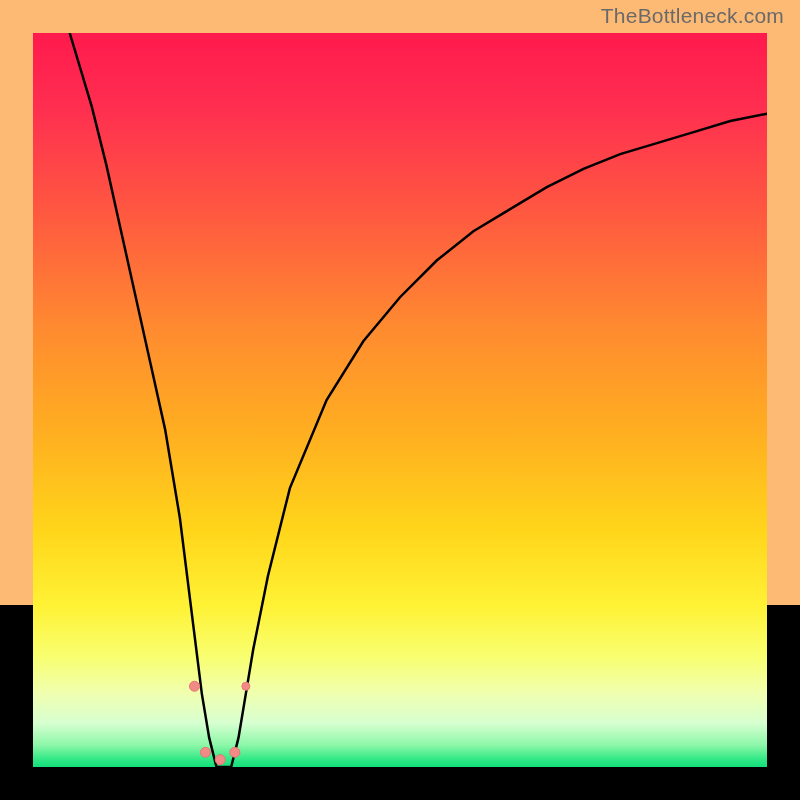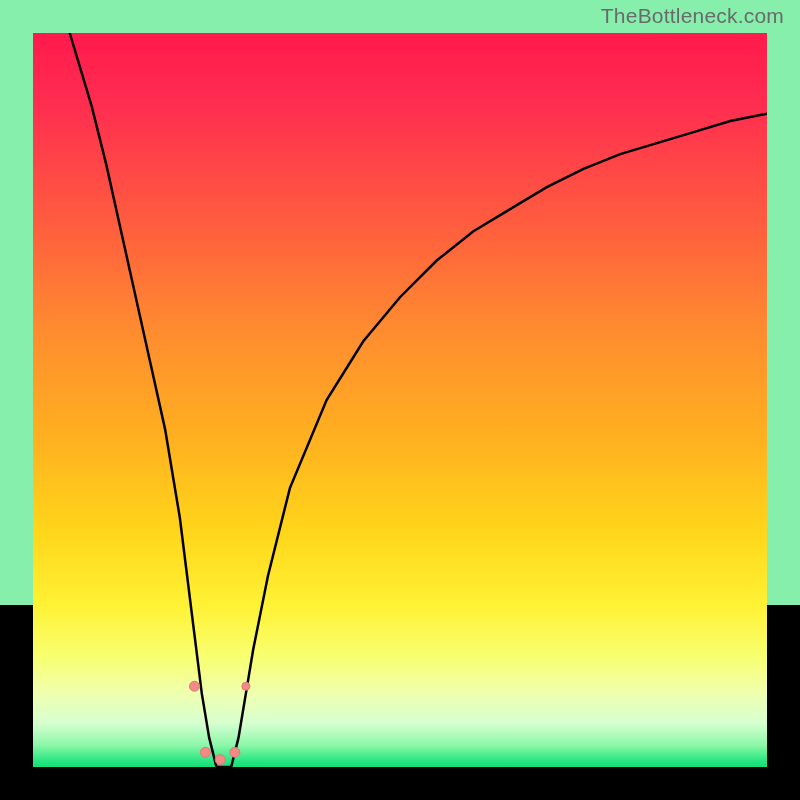--- a/index.html
+++ b/index.html
@@ -10,21 +10,21 @@
     overflow: hidden;
     background: #000;
     font-family: Arial, Helvetica, sans-serif;
   }
   .frame {
     position: absolute;
     left: 0;
     top: 0;
     width: 800px;
     height: 605px;
-    background: #86efac;
+    background: #fdba74;
   }
   .plot-area {
     position: absolute;
     left: 33px;
     top: 33px;
     width: 734px;
     height: 734px;
     overflow: hidden;
   }
   .gradient {

